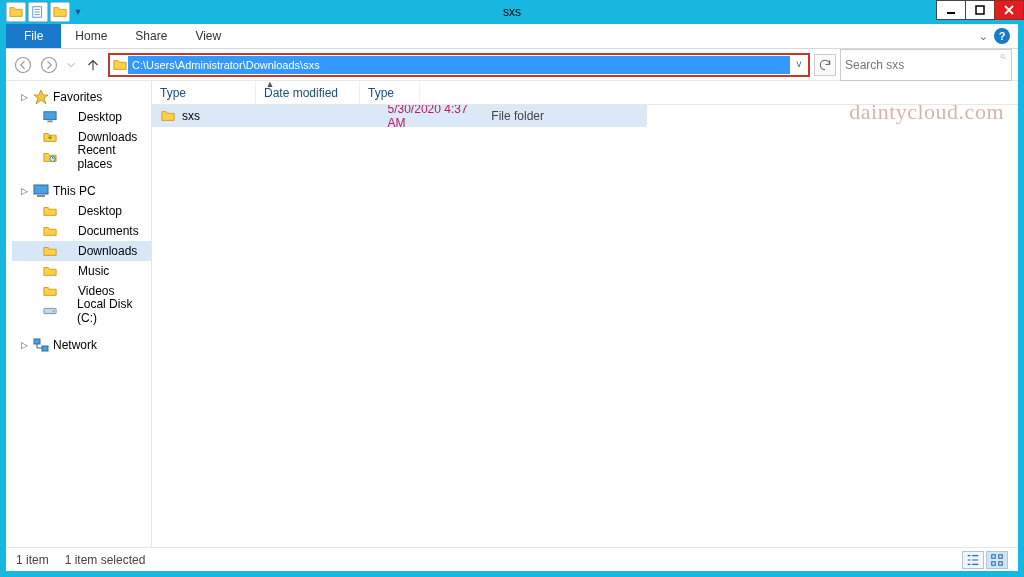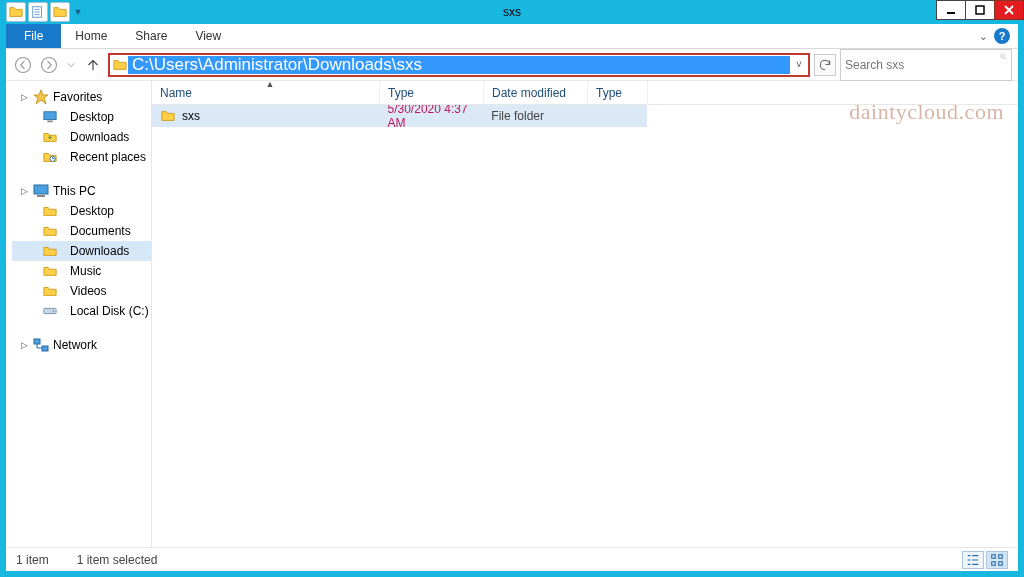--- a/index.html
+++ b/index.html
@@ -82,21 +82,21 @@
     border:2px solid #c0392b;
     display:flex; align-items:center; background:#fff;
     padding-left:2px;
   }
   .addr-icon {
     width:16px; height:16px; display:flex; align-items:center; justify-content:center;
   }
   .addr-icon svg { width:14px;height:14px; }
   .addr-input {
     flex:1; border:none; outline:none; padding:0 4px; height:18px;
-    font-size:17px; background:#3399ff; color:#fff;
+    font-size:11px; background:#3399ff; color:#fff;
   }
   .addr-input::selection { background:#3399ff; color:#fff; }
   .addr-drop {
     width:18px; text-align:center; color:#555; font-size:10px;
   }
   .refresh-btn {
     width:22px;height:22px; display:flex;align-items:center;justify-content:center;
     border:1px solid #ccc; background:#fafafa;
   }
   .refresh-btn svg{width:14px;height:14px;stroke:#444;fill:none;stroke-width:1.5;}
@@ -125,21 +125,21 @@
     display:flex; align-items:center; gap:4px; height:20px;
     padding-left:8px;
   }
   .group-header .exp {
     width:9px;height:9px; display:flex;align-items:center;justify-content:center;
     font-size:9px;color:#555;
   }
   .group-icon { width:16px;height:16px;display:flex;align-items:center;justify-content:center; }
   .group-icon svg{width:16px;height:16px;}
   .node {
-    display:flex; align-items:center; gap:12px; height:20px;
+    display:flex; align-items:center; gap:20px; height:20px;
     padding-left:30px;
   }
   .node.selected { background:#d6e8f7; }
   .node .ficon{width:16px;height:16px;display:flex;align-items:center;justify-content:center;}
   .node .ficon svg{width:14px;height:14px;}
   .spacer { height:14px; }
 
   
   .main { flex:1; display:flex; flex-direction:column; min-width:0; position:relative; }
   .columns {
@@ -175,21 +175,21 @@
     pointer-events:none;
   }
 
   
   .statusbar {
     height:24px; border-top:1px solid #e6e6e6;
     display:flex; align-items:center; padding:0 10px;
     color:#444; justify-content:space-between;
     background:#fff;
   }
-  .statusbar .left { display:flex; gap:28px; }
+  .statusbar .left { display:flex; gap:16px; }
   .statusbar .right { display:flex; gap:2px; }
   .view-btn {
     width:22px;height:18px;border:1px solid #adc5dc;
     display:flex;align-items:center;justify-content:center;
     background:#eef5fb;
   }
   .view-btn svg{width:14px;height:14px;stroke:#2b6aa0;fill:none;stroke-width:1.2;}
   .view-btn.active{background:#cfe4f5;}
 </style>
 </head>
@@ -410,21 +410,20 @@
               <path d="M4 7v4h5" stroke="#2b6aa0" fill="none"></path>
             </svg>
         </span>
         <span>Network</span>
       </div>
     </div>
 
     <div class="main">
       <span class="sort-ind">▲</span>
       <div class="columns">
-        <div class="col col-name">Name</div>
         <div class="col col-type">Type</div>
         <div class="col col-date">Date modified</div>
         <div class="col col-size">Type</div>
       </div>
       <div class="rows">
         <div class="row">
           <div class="cell cell-name">
             <span class="ficon">
               <svg viewBox="0 0 16 16">
                   <path d="M1 3h5l1 2h8v8H1z" fill="#ffcf47" stroke="#cc9a1a"></path>

